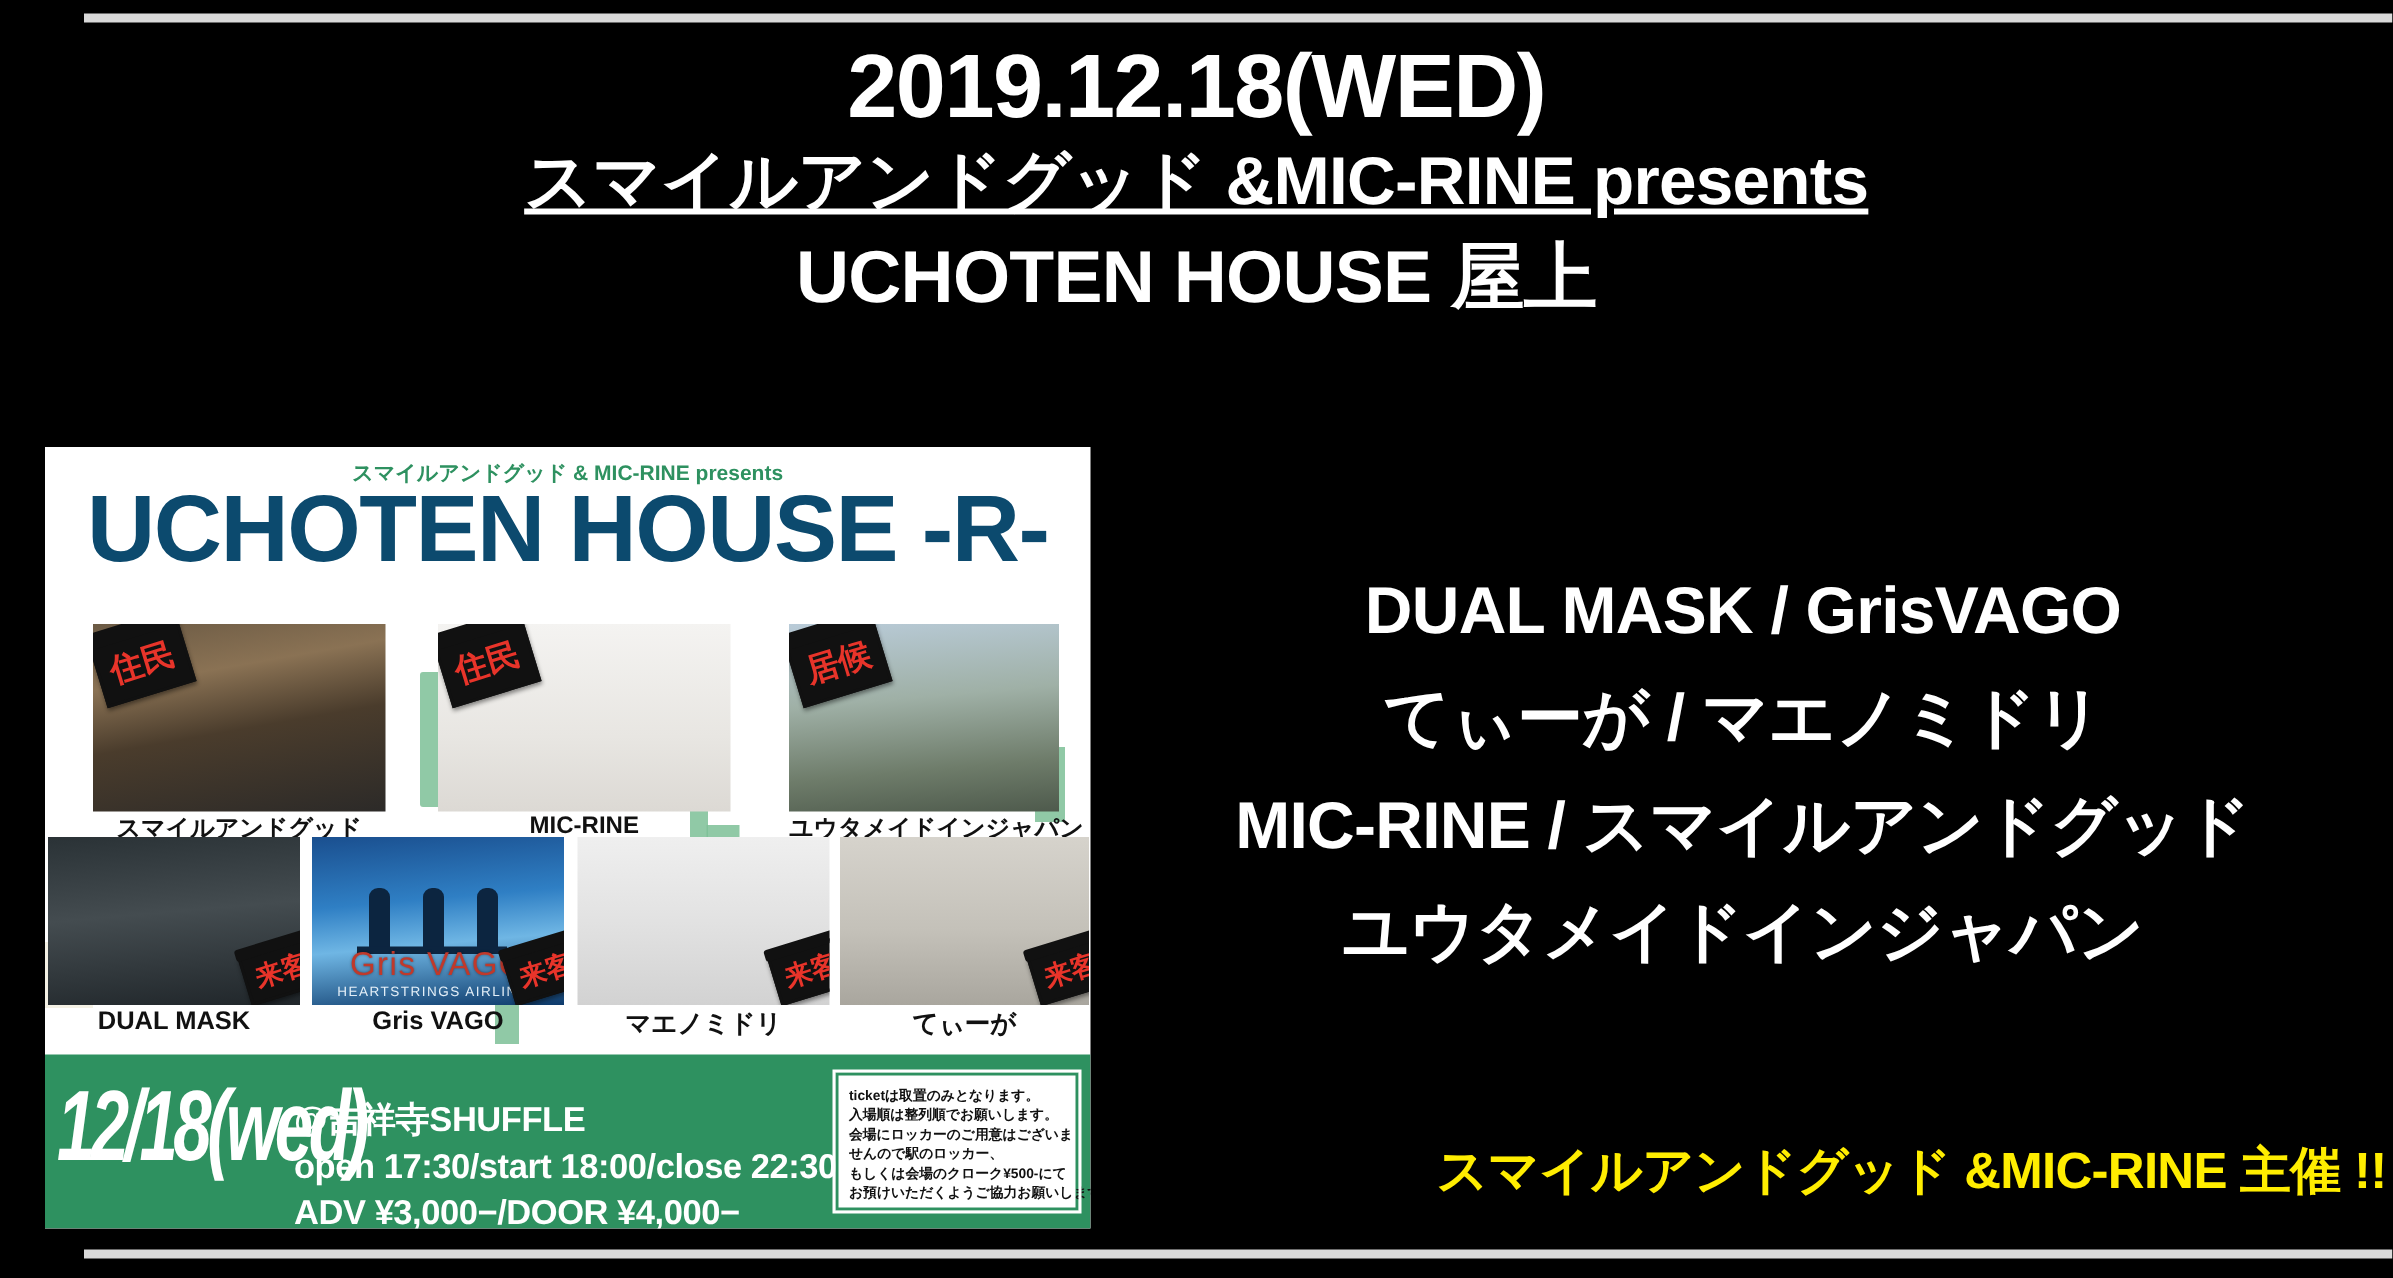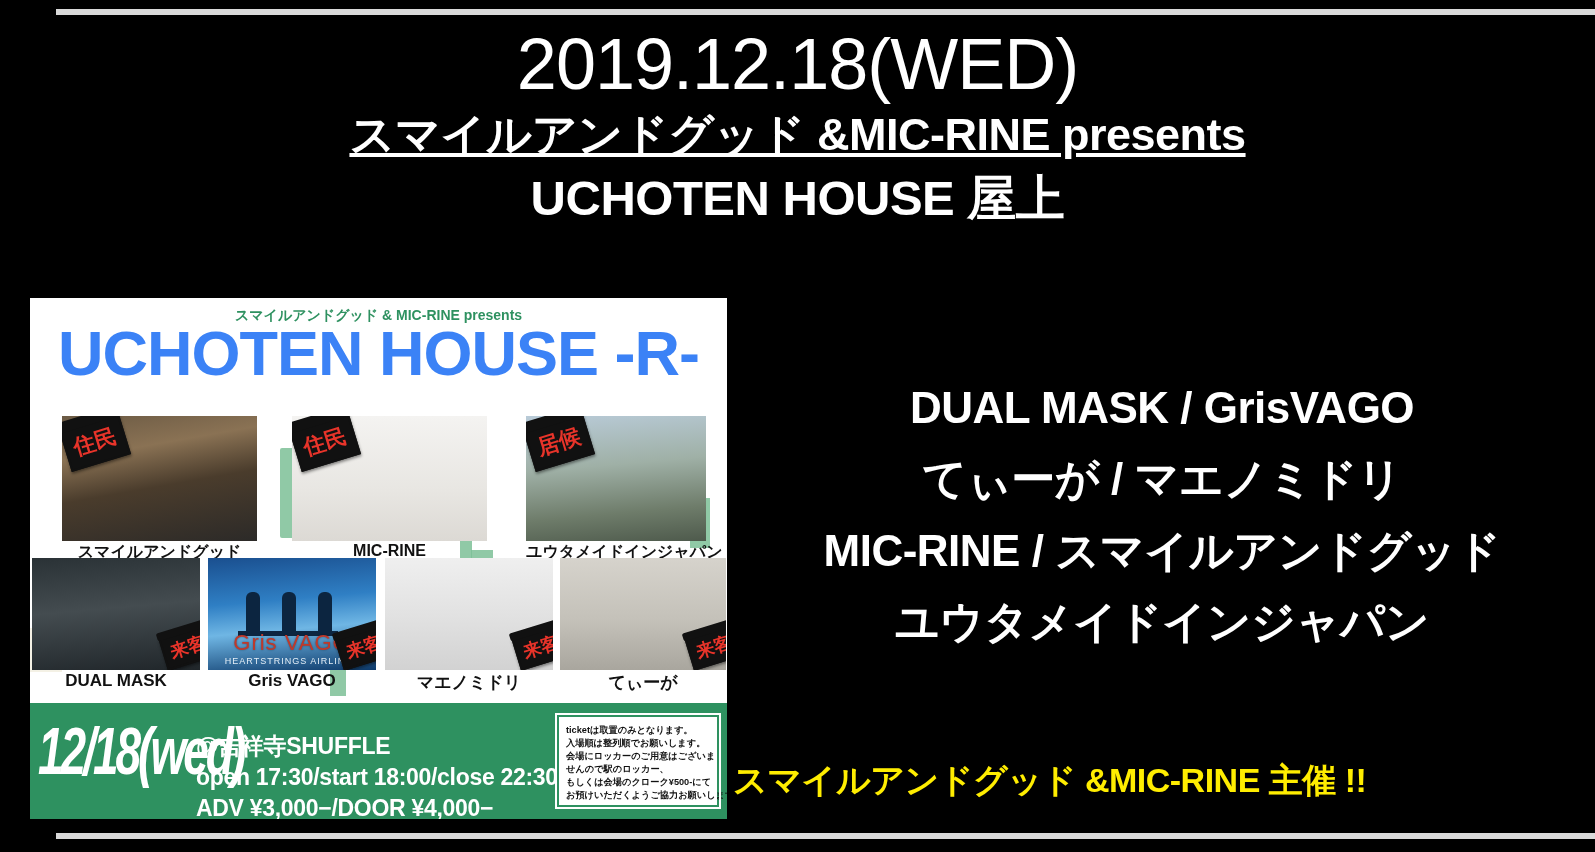--- a/index.html
+++ b/index.html
@@ -18,21 +18,21 @@
   }
   .rule.top { top:9px; }
   .rule.bottom { top:833px; }
 
   
   .header {
     position:absolute; left:0; top:24px; width:1595px;
     text-align:center; color:#fff;
   }
   .header .date {
-    font-size:72px; font-weight:normal; letter-spacing:-1px;
+    font-size:60px; font-weight:bold; letter-spacing:-1px;
     line-height:1.12;
   }
   .header .presents {
     font-size:45px; font-weight:bold; line-height:1.35;
     letter-spacing:-0.5px;
     text-decoration:underline;
   }
   .header .evtname {
     font-size:49px; font-weight:bold; line-height:1.35;
     letter-spacing:-0.5px;
@@ -66,21 +66,21 @@
 
   .flyer-presents {
     position:absolute; left:0; top:9px; width:100%;
     text-align:center;
     color:#2e9160; font-size:14px; font-weight:bold;
     letter-spacing:0px;
   }
   .flyer-title {
     position:absolute; left:0; top:24px; width:100%;
     text-align:center;
-    color:#3b82f6; font-size:63px; font-weight:bold;
+    color:#0c4a6e; font-size:63px; font-weight:bold;
     letter-spacing:-1px; line-height:1;
     white-space:nowrap;
   }
 
   
   .row { position:absolute; left:0; width:100%; }
   .row1 { top:118px; height:130px; }
   .row2 { top:260px; height:112px; }
 
   .cell { position:absolute; top:0; }
@@ -195,21 +195,21 @@
     position:absolute; left:733px; top:372px;
     width:858px; text-align:center; color:#fff;
   }
   .lineup div {
     font-size:44px; font-weight:bold;
     line-height:1.62; white-space:nowrap;
     letter-spacing:-0.5px;
   }
   .host {
     position:absolute; left:733px; top:758px;
-    width:858px; text-align:left;
+    width:858px; text-align:right;
     color:#ffed00; font-size:34px; font-weight:bold;
     white-space:nowrap; letter-spacing:-0.5px;
   }
 </style>
 </head>
 <body>
 
 <div id="page">
 
   <div class="rule top"></div>

